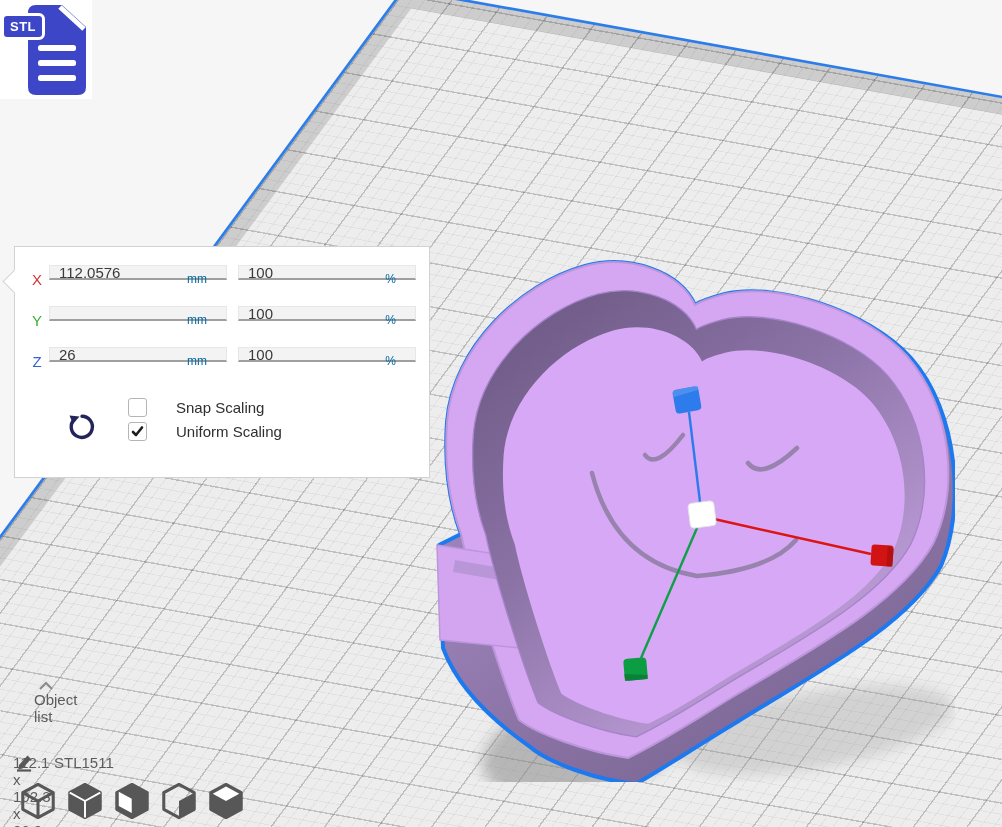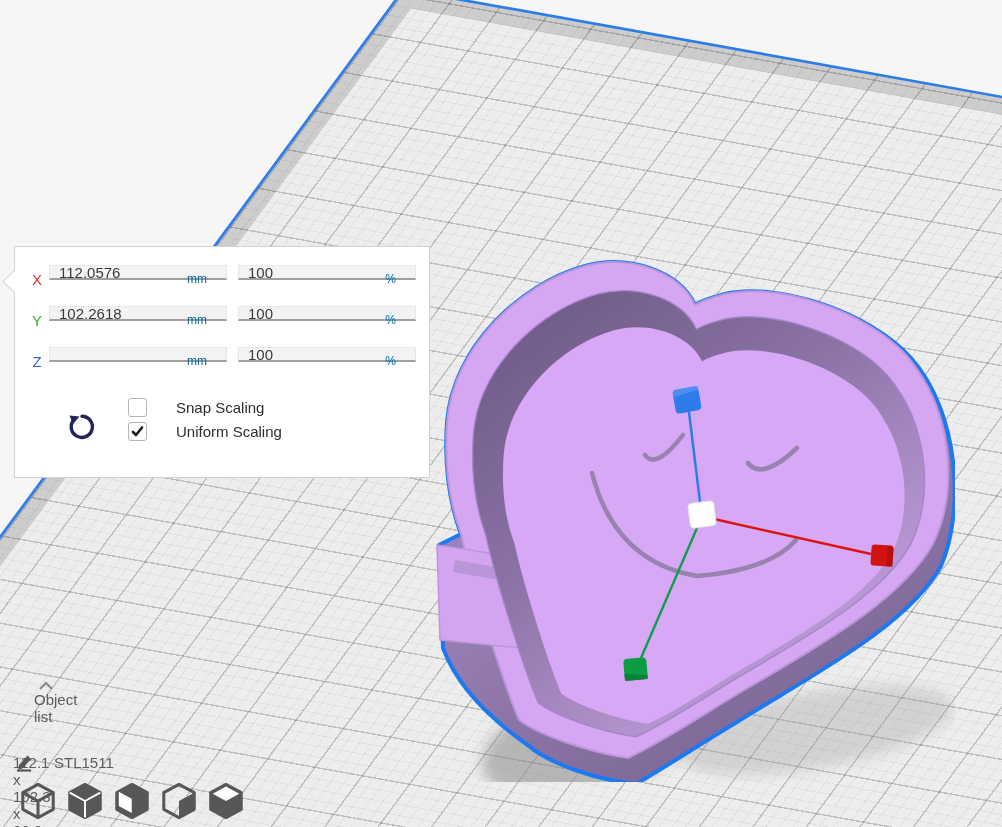--- a/index.html
+++ b/index.html
@@ -154,51 +154,64 @@
       <g transform="translate(211,417) rotate(-5)">
         <rect x="-12" y="-11" width="23" height="22" rx="4" fill="#0c9c42"></rect>
         <path d="M-12,4 L11,7 L11,11 L-12,11 Z" fill="#0a7d36" opacity="0.85"></path>
       </g>
       <g transform="translate(277,262) rotate(-7)">
         <rect x="-13" y="-12" width="26" height="25" rx="4" fill="#ffffff" stroke="#e3e3e3" stroke-width="1"></rect>
       </g>
     </g>
   </svg>
 
+  <div id="stl-stamp">
+    <svg class="doc" viewBox="0 0 58 90">
+      <path d="M8,0 L30,0 L30,26 L58,26 L58,82 Q58,90 50,90 L8,90 Q0,90 0,82 L0,8 Q0,0 8,0 Z" fill="#3d46c6"></path>
+      <path d="M34,0 L58,22 L58,26 L30,26 L30,0 Z" fill="#3d46c6"></path>
+      <path d="M32,2 L56,24" stroke="#ffffff" stroke-width="5"></path>
+      <rect x="10" y="40" width="38" height="6" rx="2.5" fill="#ffffff"></rect>
+      <rect x="10" y="55" width="38" height="6" rx="2.5" fill="#ffffff"></rect>
+      <rect x="10" y="70" width="38" height="6" rx="2.5" fill="#ffffff"></rect>
+    </svg>
+    <div class="badge">
+      <span>STL</span>
+    </div>
+  </div>
 
   <div id="scale-panel">
     <div class="notch"></div>
 
     <div class="axis-row r0">
       <span class="axis-label axis-x">X</span>
       <div class="fld mm">
         <input value="112.0576" style="">
         <span class="unit">mm</span>
       </div>
       <div class="fld pc">
         <input value="100" style="">
         <span class="unit">%</span>
       </div>
     </div>
 
     <div class="axis-row r1">
       <span class="axis-label axis-y">Y</span>
       <div class="fld mm">
-        <input value="102.2618" style="">
         <span class="unit">mm</span>
       </div>
       <div class="fld pc">
         <input value="100" style="">
         <span class="unit">%</span>
       </div>
     </div>
 
     <div class="axis-row r2">
       <span class="axis-label axis-z">Z</span>
       <div class="fld mm">
+        <input value="26" style="">
         <span class="unit">mm</span>
       </div>
       <div class="fld pc">
         <input value="100" style="">
         <span class="unit">%</span>
       </div>
     </div>
 
     <button id="reset-btn" title="">
       <svg viewBox="0 0 30 32" width="30" height="32">

